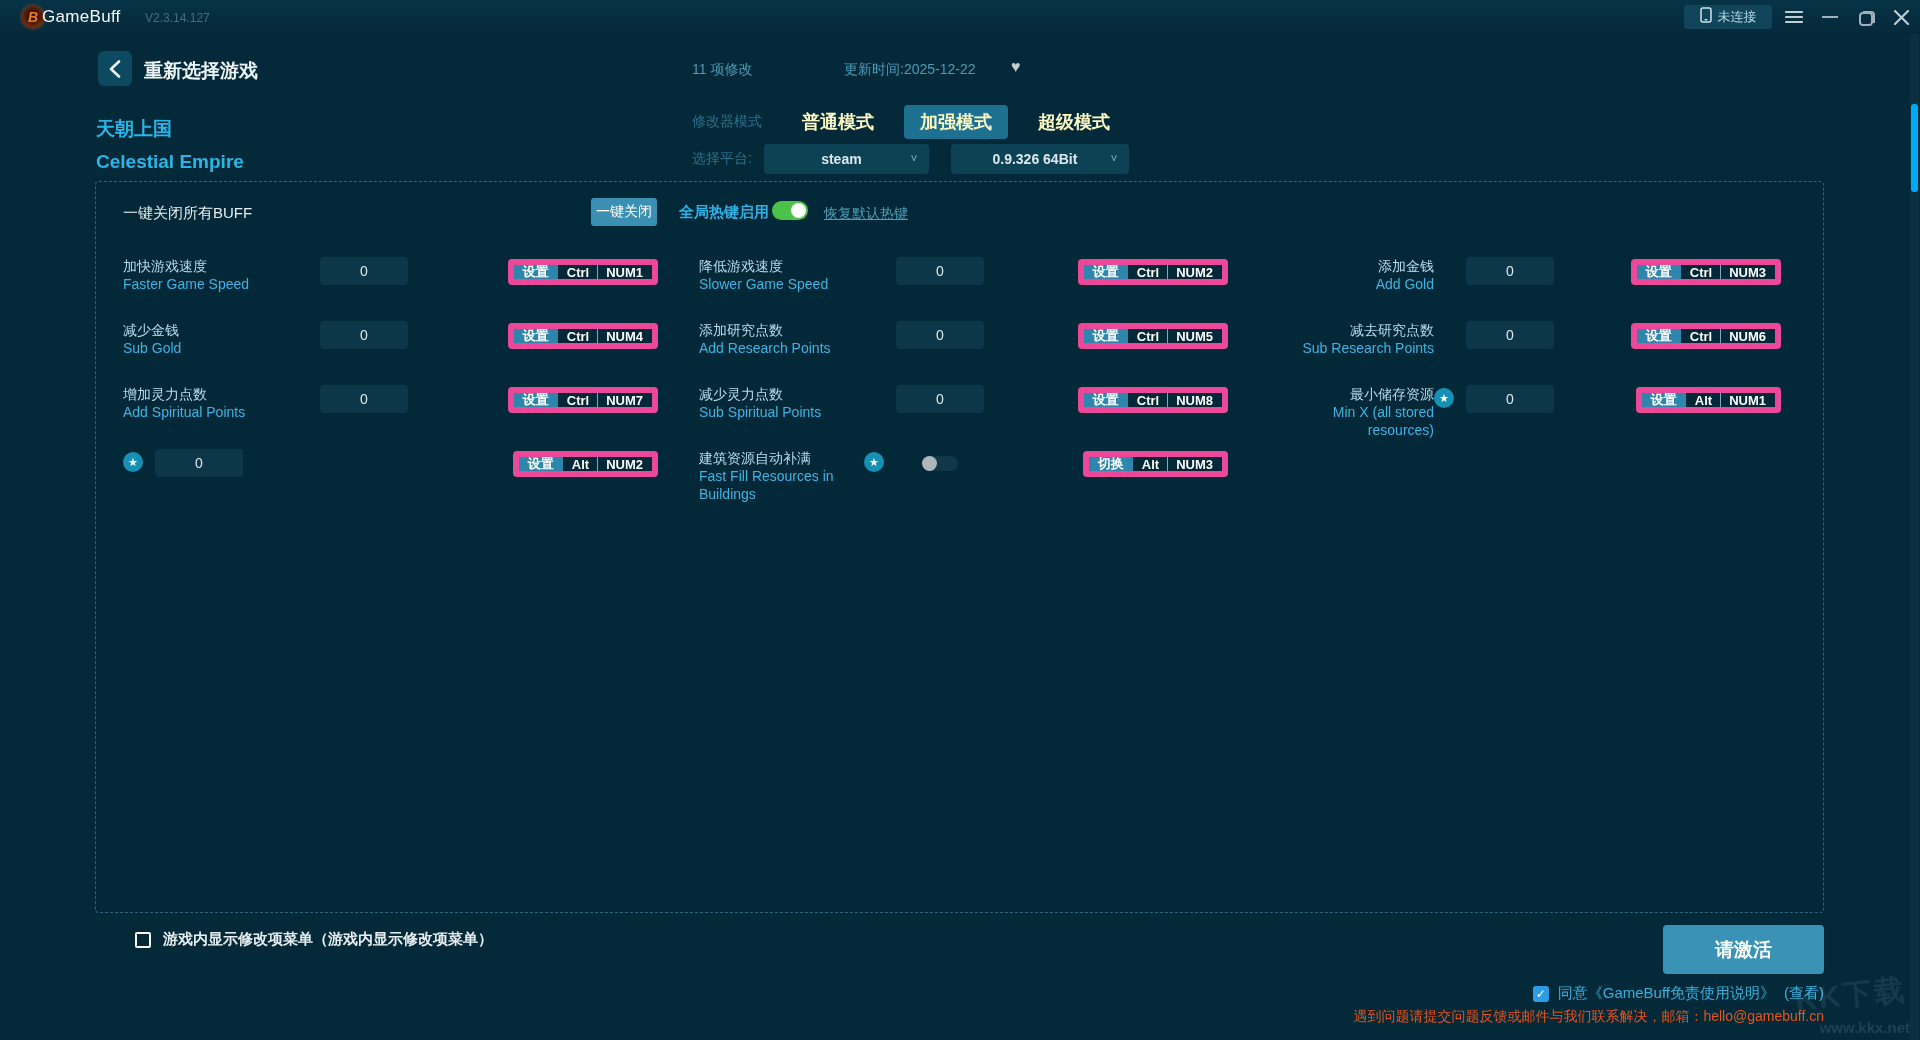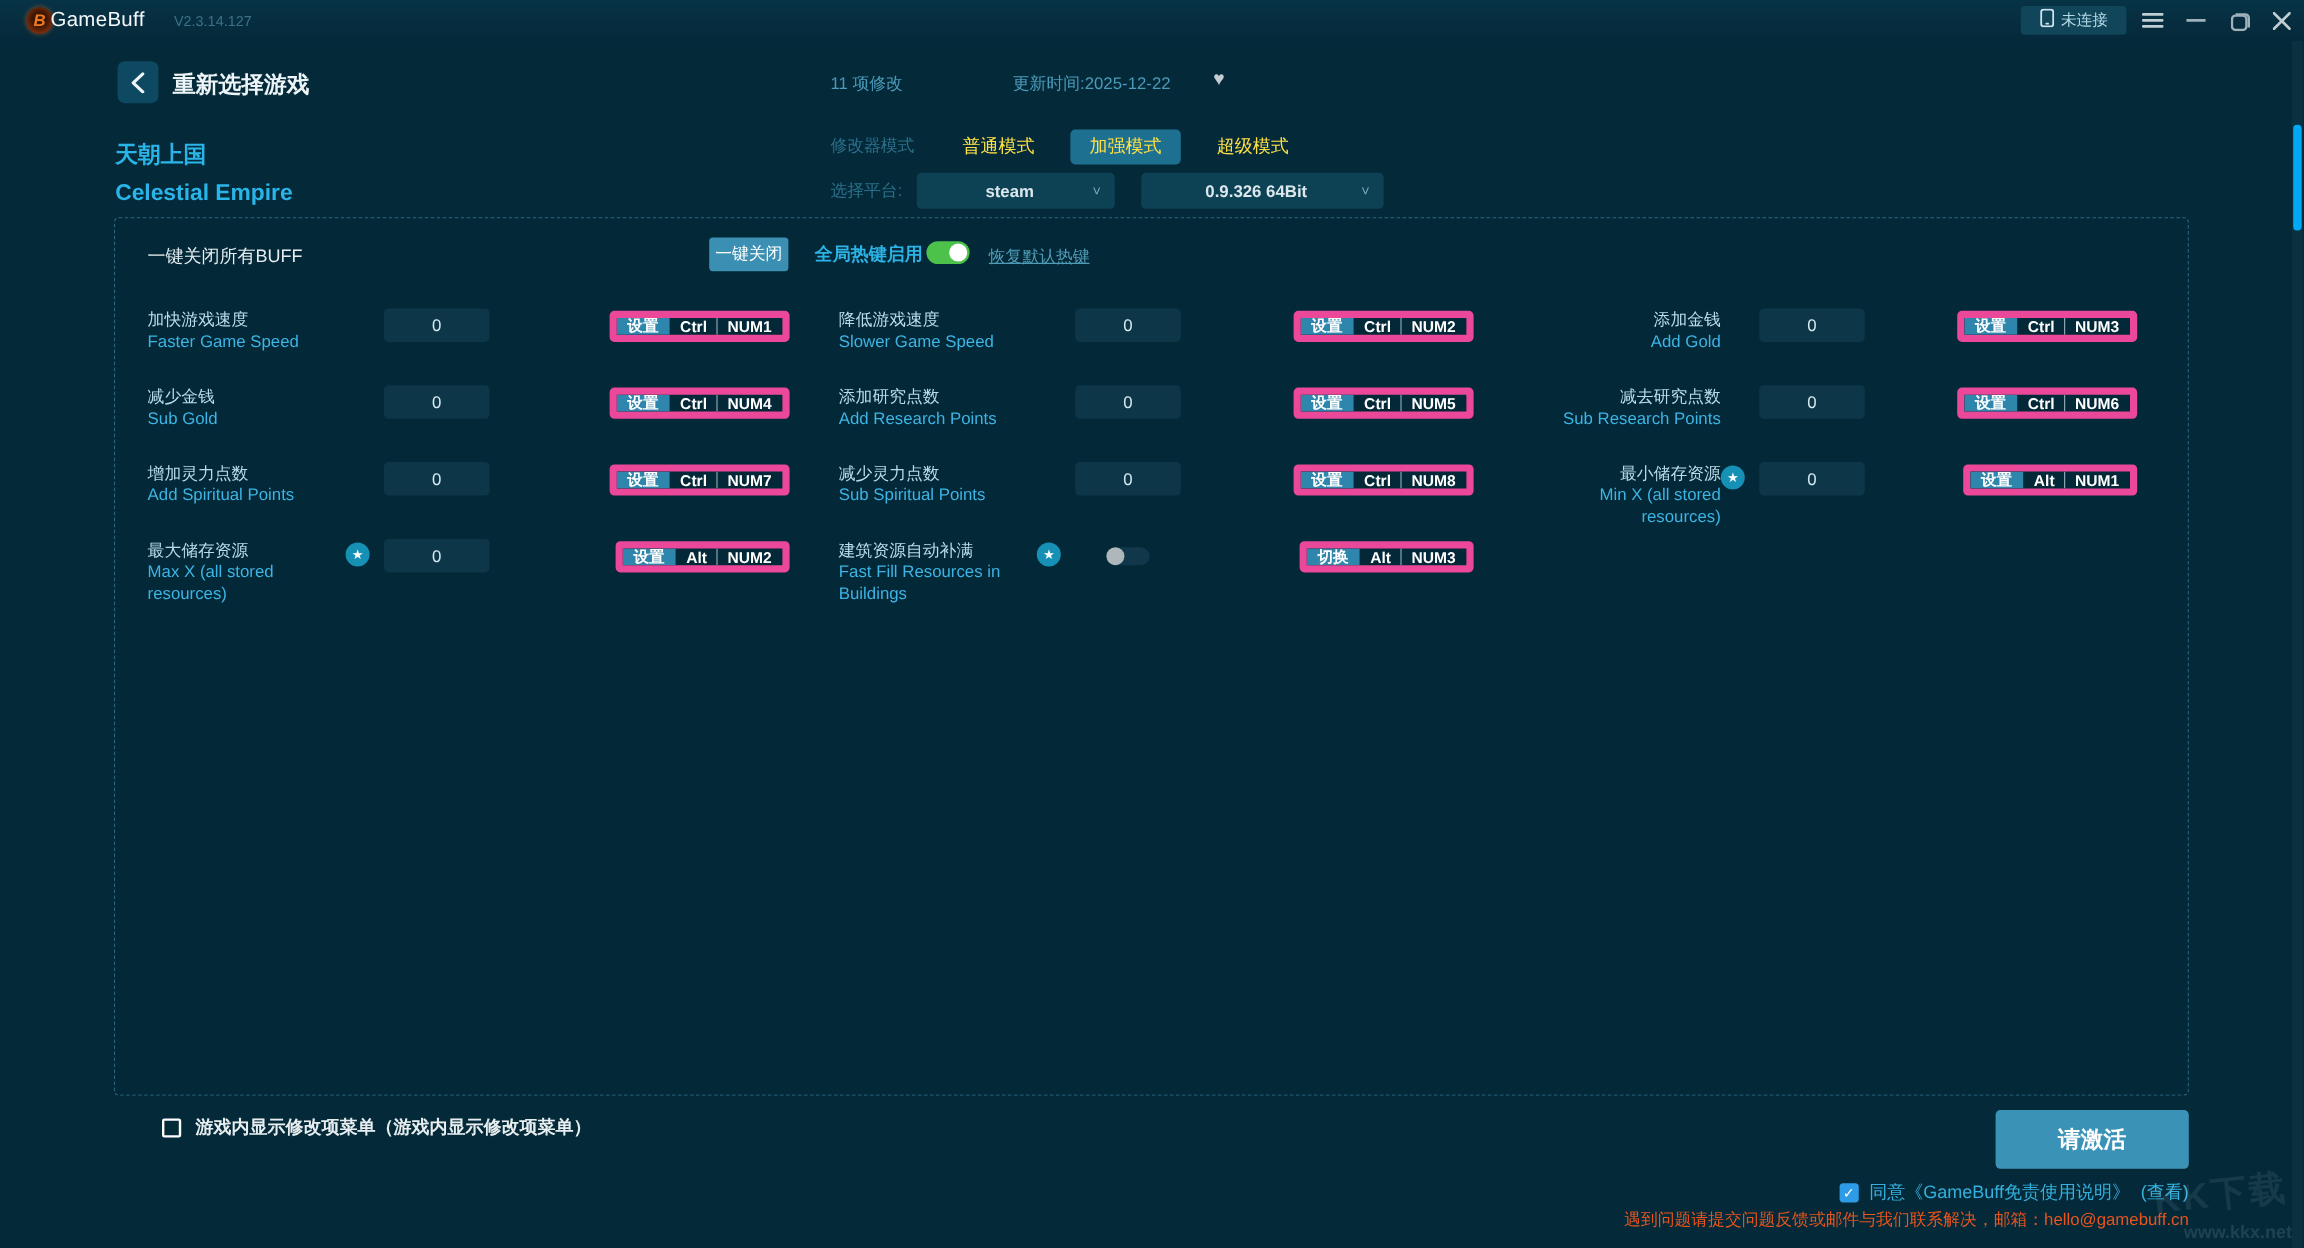--- a/index.html
+++ b/index.html
@@ -36,30 +36,30 @@
   .page-title { position:absolute; left:144px; top:58px; font-size:19px; font-weight:bold; color:#eef5f8; }
   .mods-count { position:absolute; left:692px; top:61px; font-size:14px; color:#4b9ab8; }
   .update-time { position:absolute; left:844px; top:61px; font-size:14px; color:#4b9ab8; }
   .heart { position:absolute; left:1011px; top:58px; font-size:16px; color:#c6ced3; }
 
   .game-title-cn { position:absolute; left:96px; top:116px; font-size:19px; font-weight:bold; color:#2ab5e8; }
   .game-title-en { position:absolute; left:96px; top:151px; font-size:19px; font-weight:bold; color:#2ab5e8; }
 
   .mode-row { position:absolute; left:692px; top:108px; height:28px; display:flex; align-items:center; }
   .mode-label { font-size:14px; color:#2a6f8a; margin-right:24px; }
-  .mode-tab { font-size:15px; font-weight:normal; color:#fde047; padding:5px 16px; border-radius:4px; margin-right:14px; cursor:default; }
+  .mode-tab { font-size:18px; font-weight:bold; color:#fef9c3; padding:5px 16px; border-radius:4px; margin-right:14px; cursor:default; }
   .mode-tab.selected { background:#1e7090; }
 
   .platform-row { position:absolute; left:692px; top:144px; height:30px; display:flex; align-items:center; }
   .platform-label { font-size:14px; color:#2a6f8a; margin-right:12px; }
   .dropdown { height:30px; background:#0d4254; border-radius:4px; display:flex; align-items:center; position:relative; }
   .dropdown .val { flex:1; text-align:center; font-size:14px; font-weight:bold; color:#dce8ee; padding-left:20px; }
   .dropdown .chev { width:30px; text-align:center; color:#7fa8ba; font-size:12px; }
   .dd-platform { width:165px; margin-right:22px; }
-  .dd-version { width:202px;justify-content:space-between; }
+  .dd-version { width:178px;justify-content:space-between; }
 
   
   .panel { position:absolute; left:95px; top:181px; width:1729px; height:732px;
     border:1px dashed rgba(86,166,199,.5); border-radius:4px; background:rgba(0,10,16,.06); }
   .close-all-label { position:absolute; left:27px; top:22px; font-size:15px; color:#e6eef2; }
   .close-all-btn { position:absolute; left:495px; top:16px; width:66px; height:28px; background:#3a8fb3;
     border-radius:3px; color:#fff; font-size:14px; display:flex; align-items:center; justify-content:center; }
   .hotkey-toggle-label { position:absolute; left:583px; top:21px; font-size:15px; font-weight:bold; color:#2cb2e4; }
   .g-toggle { position:absolute; left:676px; top:19px; width:36px; height:19px; border-radius:10px; background:#4cc24a; }
   .g-toggle .knob { position:absolute; right:2px; top:2px; width:15px; height:15px; border-radius:50%; background:#fff; }
@@ -372,24 +372,20 @@
         <div class="hotkey-btn">
           <span class="hk-action">设置</span>
           <span class="hk-keys">
             <span class="hk-key">Alt</span>
             <span class="hk-div"></span>
             <span class="hk-key">NUM1</span>
           </span>
         </div>
       </div>
       <div class="cheat-cell">
-        <div class="c-label">
-          <div class="c-cn">最大储存资源</div>
-          <div class="c-en">Max X (all stored resources)</div>
-        </div>
         <div class="c-star-slot">
           <div class="c-star">★</div>
         </div>
         <div class="c-ctrl">
           <div class="c-input">0</div>
         </div>
         <div class="c-spacer"></div>
         <div class="hotkey-btn">
           <span class="hk-action">设置</span>
           <span class="hk-keys">

